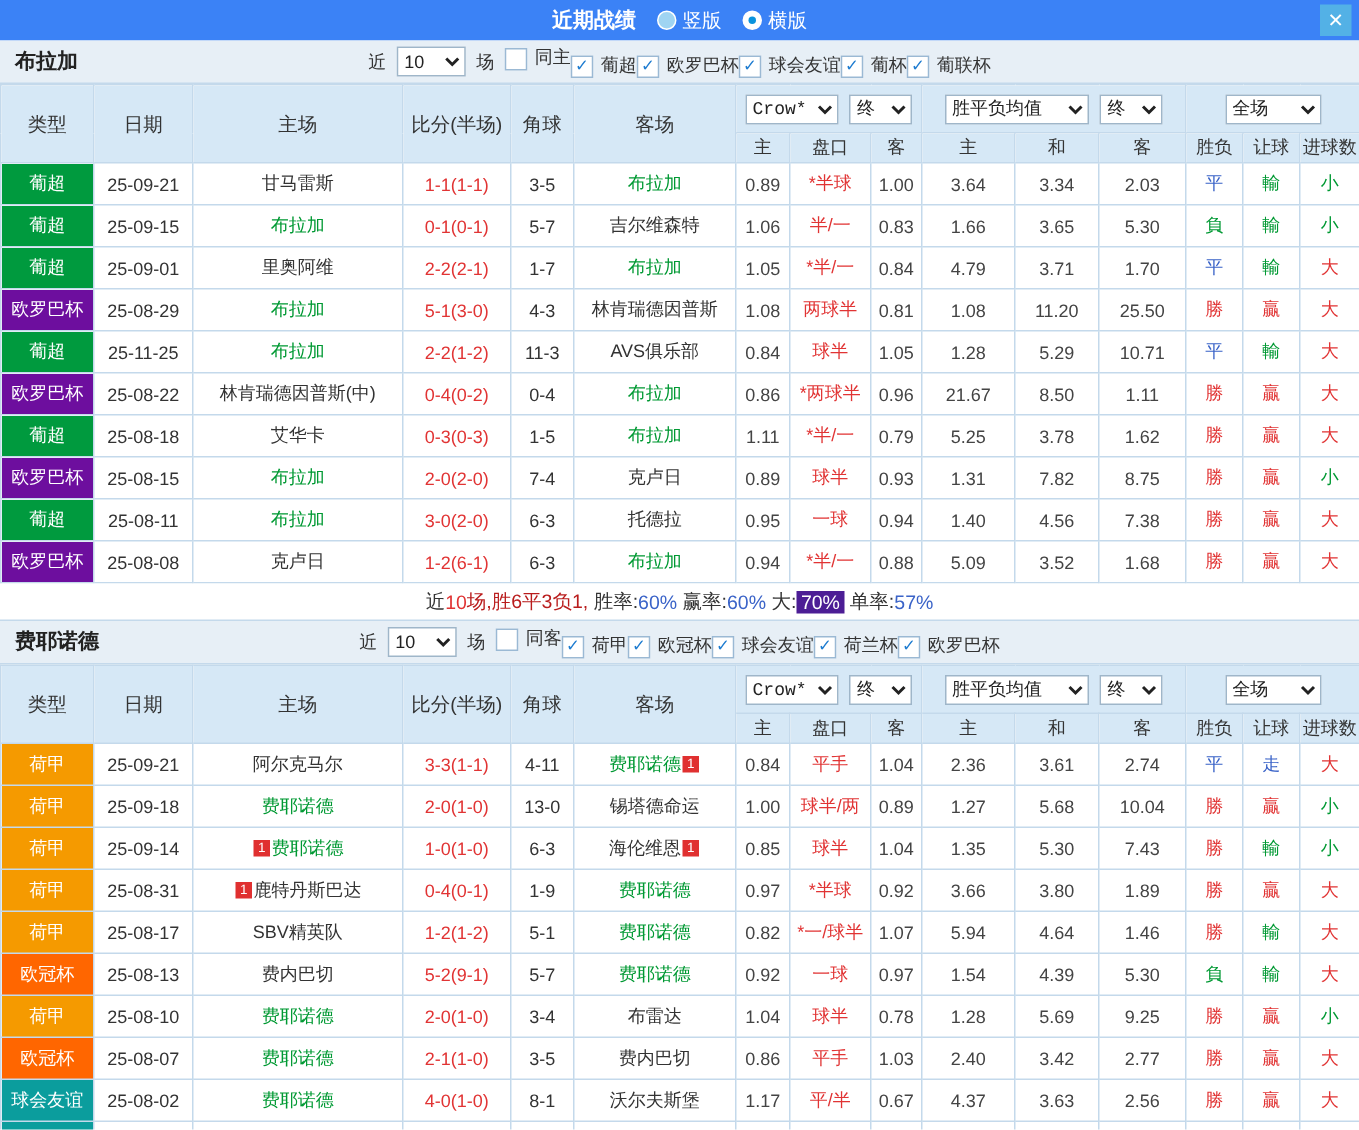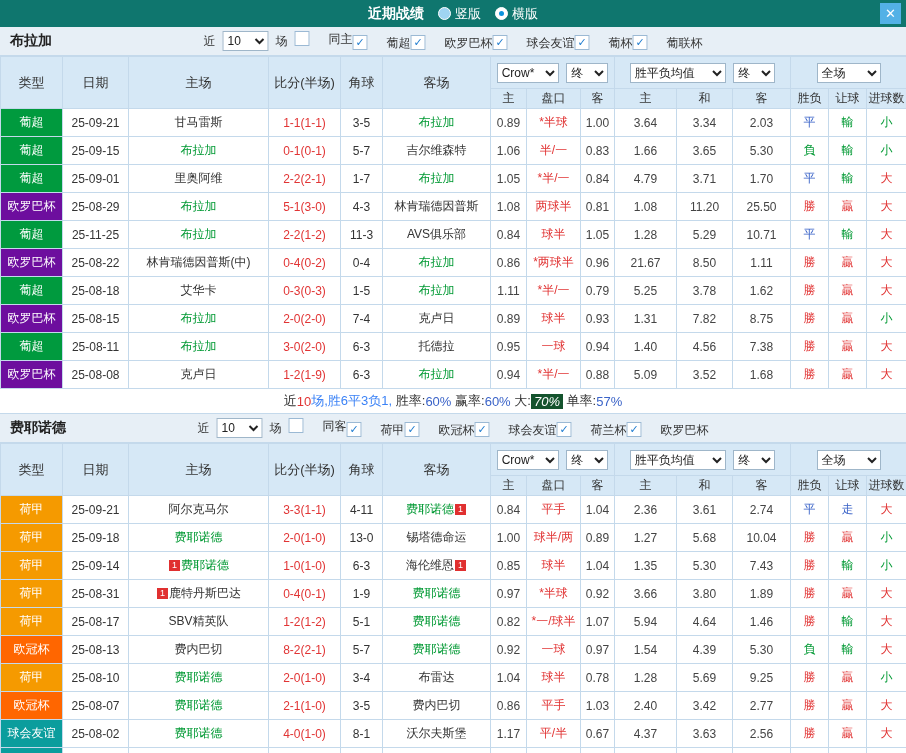--- a/index.html
+++ b/index.html
@@ -1,59 +1,59 @@
 <!DOCTYPE html>
 <html><head>
 <meta charset="utf-8">
 <style>
   html,body{margin:0;padding:0;}
   body{width:906px;height:753px;overflow:hidden;background:#fff;
        font-family:"Liberation Sans","DejaVu Sans",sans-serif;}
   
-  .titlebar{height:27px;background:#0f766e;position:relative;display:flex;
+  .titlebar{height:27px;background:#3b82f6;position:relative;display:flex;
             align-items:center;justify-content:center;gap:14px;color:#fff;font-size:13px;}
   .titlebar .title{font-weight:bold;font-size:14px;}
   .radio{display:inline-flex;align-items:center;gap:4px;cursor:pointer;}
   .ring{width:11px;height:11px;border:1px solid #fff;border-radius:50%;
         display:inline-block;position:relative;background:#9fd4f2;}
   .ring.sel{background:#fff;}
   .ring.sel::after{content:'';position:absolute;left:3px;top:3px;width:5px;height:5px;
                    background:#0a93dd;border-radius:50%;}
   .close{position:absolute;right:5px;top:3px;width:21px;height:21px;background:#53b1e6;
          color:#fff;display:flex;align-items:center;justify-content:center;
          font-size:13px;font-weight:bold;cursor:pointer;}
   
   .section-bar{height:28px;background:#e7eff6;border-bottom:1px solid #c4d9eb;
                display:flex;align-items:center;padding:0 10px;font-size:13px;
                color:#333;position:relative;}
   .team-name{font-weight:bold;font-size:14px;color:#222;}
   .filters{position:absolute;left:50%;transform:translateX(-50%);display:flex;
            align-items:center;gap:7px;white-space:nowrap;font-size:12px;}
   .count-select{width:46px;}
-  .filter-item{display:inline-flex;align-items:flex-start;gap:19px;cursor:pointer;}
+  .filter-item{display:inline-flex;align-items:flex-end;gap:5px;cursor:pointer;}
   .cb{width:13px;height:13px;border:1px solid #9bb9d4;background:#fff;
       display:inline-flex;align-items:center;justify-content:center;
       font-size:11px;line-height:1;color:#1e7cd0;font-weight:bold;}
   
   table{border-collapse:collapse;table-layout:fixed;width:906px;font-size:12px;color:#333;}
   th,td{border:1px solid #c4d9eb;text-align:center;padding:0;overflow:hidden;white-space:nowrap;}
   thead th{background:#d6e8f6;font-weight:normal;color:#333;}
   thead tr.h1 th{height:31px;font-size:13px;}
   thead tr.h2 th{height:19px;font-size:12px;}
   tbody td{height:27px;}
   td.lg{color:#fff;}
   td.score{color:#e13434;}
   td.hc{color:#e13434;}
   td.odds{color:#444;}
   .badge1{display:inline-block;background:#e03030;color:#fff;font-size:9px;
           min-width:11px;height:11px;line-height:11px;margin:0 1px;vertical-align:1px;}
   select{font-family:inherit;font-size:12px;height:20px;border:1px solid #9fb6c9;
          background:#fff;color:#222;}
   .sel-bk{width:62px;} .sel-final{width:42px;} .sel-avg{width:96px;} .sel-scope{width:64px;}
-  .sel-cell select{margin:0 2px;}
+  .sel-cell select{margin:0 2px;font-family:Liberation Mono, monospace;}
   
   .summary{height:24px;display:flex;align-items:center;justify-content:center;
            font-size:13px;border-bottom:1px solid #c4d9eb;background:#fff;}
   .summary span{white-space:pre;}
 </style>
 </head>
 <body>
 
 <div class="titlebar">
   <span class="title">近期战绩</span>
@@ -299,45 +299,45 @@
           <td class="odds">4.56</td>
           <td class="odds">7.38</td>
           <td class="res" style="color: rgb(225, 52, 52);">勝</td>
           <td class="res" style="color: rgb(225, 52, 52);">贏</td>
           <td class="res" style="color: rgb(225, 52, 52);">大</td>
         </tr>
         <tr>
           <td class="lg" style="background: rgb(109, 14, 158);">欧罗巴杯</td>
           <td class="date">25-08-08</td>
           <td class="team"><span>克卢日</span></td>
-          <td class="score">1-2(1-9)</td>
+          <td class="score">1-2(6-1)</td>
           <td class="corner">6-3</td>
           <td class="team"><span style="color: rgb(0, 153, 51);">布拉加</span></td>
           <td class="odds">0.94</td>
           <td class="hc">*半/一</td>
           <td class="odds">0.88</td>
           <td class="odds">5.09</td>
           <td class="odds">3.52</td>
           <td class="odds">1.68</td>
           <td class="res" style="color: rgb(225, 52, 52);">勝</td>
           <td class="res" style="color: rgb(225, 52, 52);">贏</td>
           <td class="res" style="color: rgb(225, 52, 52);">大</td>
         </tr>
       </tbody>
   </table>
   <div class="summary">
       <span style="color: rgb(51, 51, 51);">近</span>
       <span style="color: rgb(225, 52, 52);">10</span>
-      <span style="color: #3b82f6;">场,胜6平3负1, </span>
+      <span style="color: #b91c1c;">场,胜6平3负1, </span>
       <span style="color: rgb(51, 51, 51);">胜率:</span>
       <span style="color: rgb(58, 99, 200);">60%</span>
       <span style="color: rgb(51, 51, 51);"> 赢率:</span>
       <span style="color: rgb(58, 99, 200);">60%</span>
       <span style="color: rgb(51, 51, 51);"> 大:</span>
-      <span style="color: rgb(255, 255, 255); background: #14532d; padding: 0px 3px; font-style: italic;">70%</span>
+      <span style="color: rgb(255, 255, 255); background: #4c1d95; padding: 0px 3px;">70%</span>
       <span style="color: rgb(51, 51, 51);"> 单率:</span>
       <span style="color: rgb(58, 99, 200);">57%</span>
     </div>
 </div>
 
 <div class="section">
   <div class="section-bar">
     <span class="team-name">费耶诺德</span>
     <span class="filters">
       <span>近</span>
@@ -499,21 +499,21 @@
           <td class="odds">4.64</td>
           <td class="odds">1.46</td>
           <td class="res" style="color: rgb(225, 52, 52);">勝</td>
           <td class="res" style="color: rgb(0, 153, 51);">輸</td>
           <td class="res" style="color: rgb(225, 52, 52);">大</td>
         </tr>
         <tr>
           <td class="lg" style="background: rgb(255, 102, 0);">欧冠杯</td>
           <td class="date">25-08-13</td>
           <td class="team"><span>费内巴切</span></td>
-          <td class="score">8-2(2-1)</td>
+          <td class="score">5-2(9-1)</td>
           <td class="corner">5-7</td>
           <td class="team"><span style="color: rgb(0, 153, 51);">费耶诺德</span></td>
           <td class="odds">0.92</td>
           <td class="hc">一球</td>
           <td class="odds">0.97</td>
           <td class="odds">1.54</td>
           <td class="odds">4.39</td>
           <td class="odds">5.30</td>
           <td class="res" style="color: rgb(0, 153, 51);">負</td>
           <td class="res" style="color: rgb(0, 153, 51);">輸</td>

